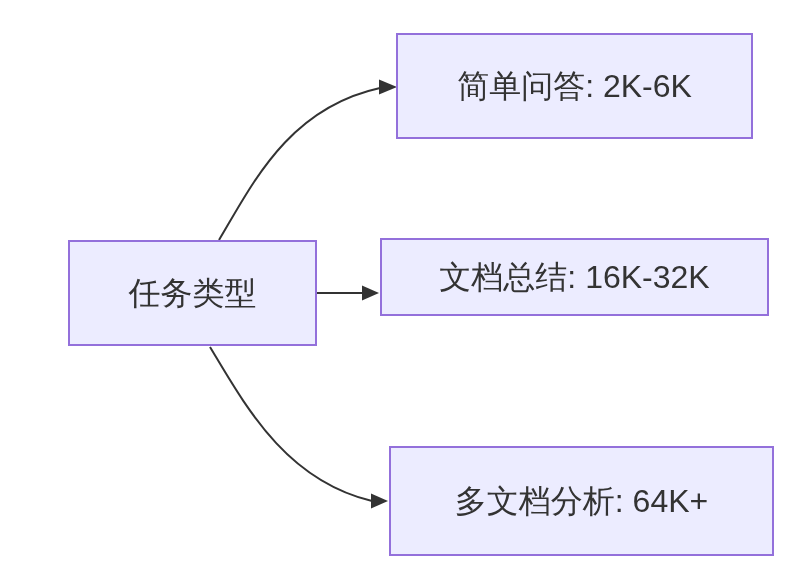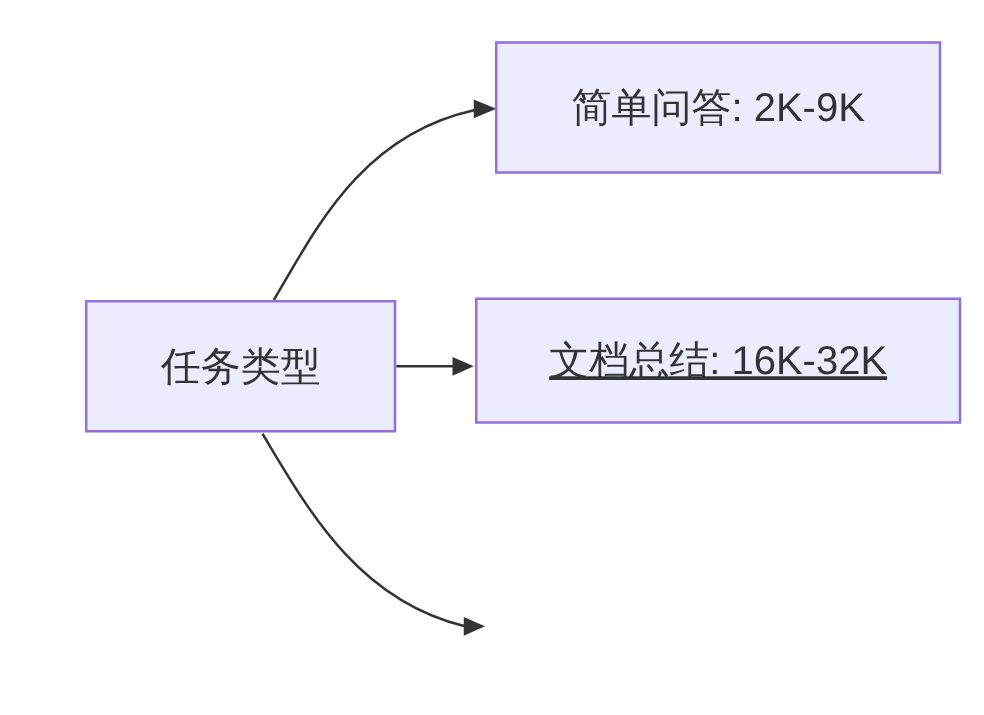--- a/index.html
+++ b/index.html
@@ -43,21 +43,21 @@
     align-items: center;
     justify-content: center;
     color: var(--text);
     font-size: 32px;
     line-height: 1.2;
     text-align: center;
     white-space: nowrap;
   }
   .node-root   { left: 32px;  top: 240px; width: 249px; height: 106px; margin-left: 36px; }
   .node-top    { left: 396px; top: 33px;  width: 357px; height: 106px; }
-  .node-middle { left: 380px; top: 238px; width: 389px; height: 101px; text-decoration: underline; }
+  .node-middle { left: 380px; top: 238px; width: 389px; height: 78px; }
   .node-bottom { left: 389px; top: 446px; width: 385px; height: 110px; }
 </style>
 </head>
 <body>
 
 <div class="canvas">
 
   <svg class="edges-layer" viewBox="0 0 787 572" aria-hidden="true">
 
     <path class="edge-path" d="M 219 240 C 252 185, 288 108, 380 88"></path>
@@ -68,21 +68,24 @@
 
     <path class="edge-path" d="M 210 347 C 245 405, 285 480, 372 501"></path>
     <polygon class="arrowhead" points="388,501 371,493.5 371,508.5"></polygon>
   </svg>
 
   <div class="node node-root">
     <span>任务类型</span>
   </div>
 
   <div class="node node-top">
-    <span>简单问答: 2K-9K</span>
+    <span>简单问答: 2K-6K</span>
   </div>
 
   <div class="node node-middle">
     <span>文档总结: 16K-32K</span>
   </div>
 
+  <div class="node node-bottom">
+    <span>多文档分析: 64K+</span>
+  </div>
 
 </div>
 
 </body></html>

